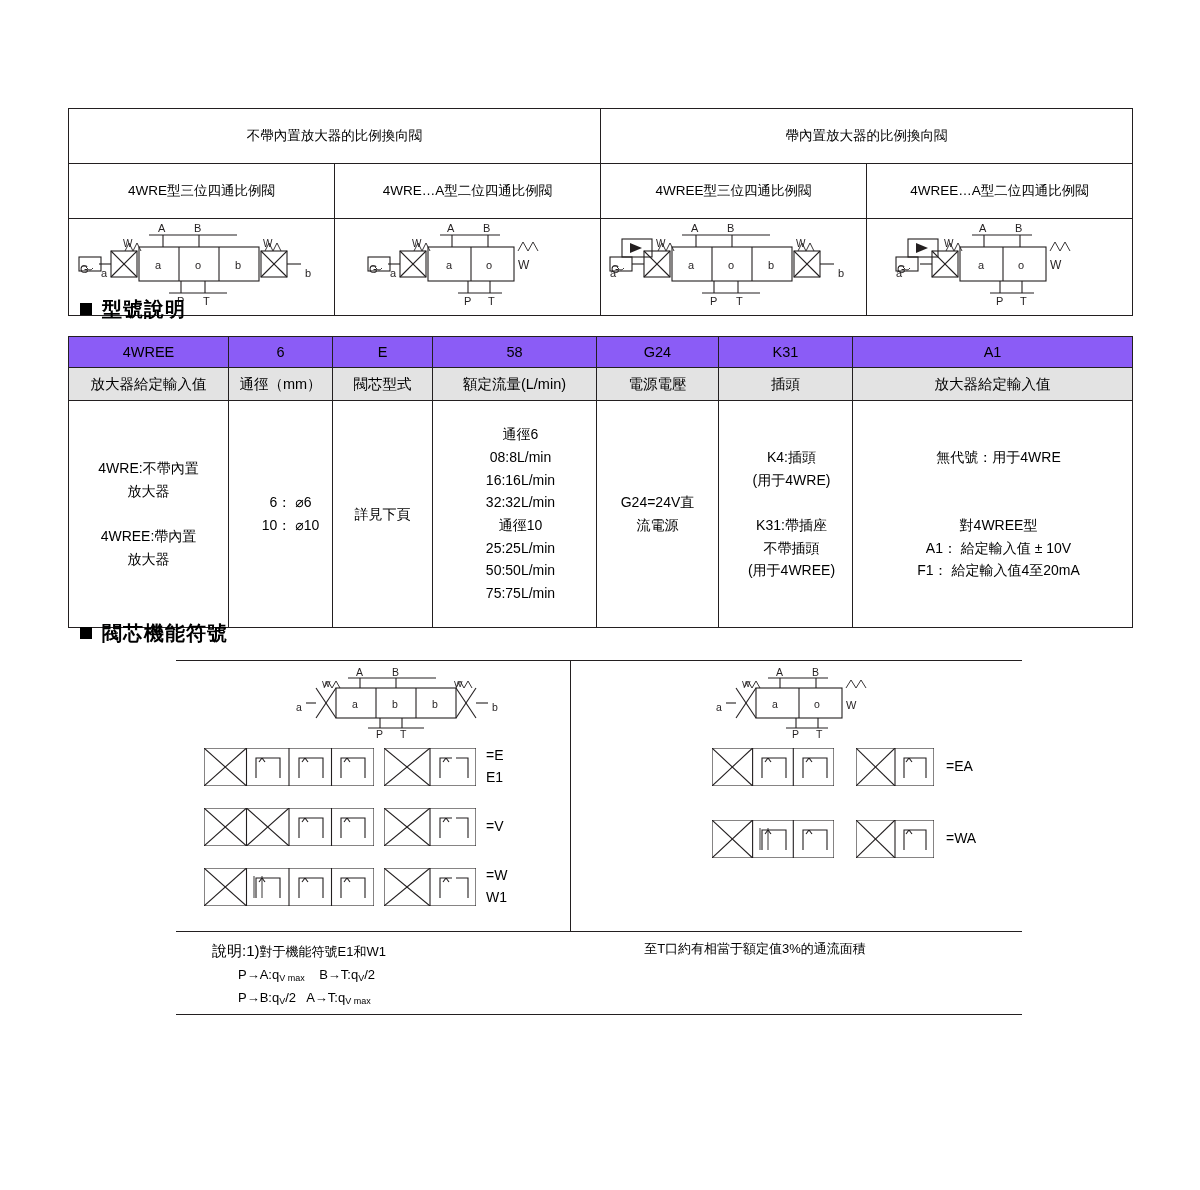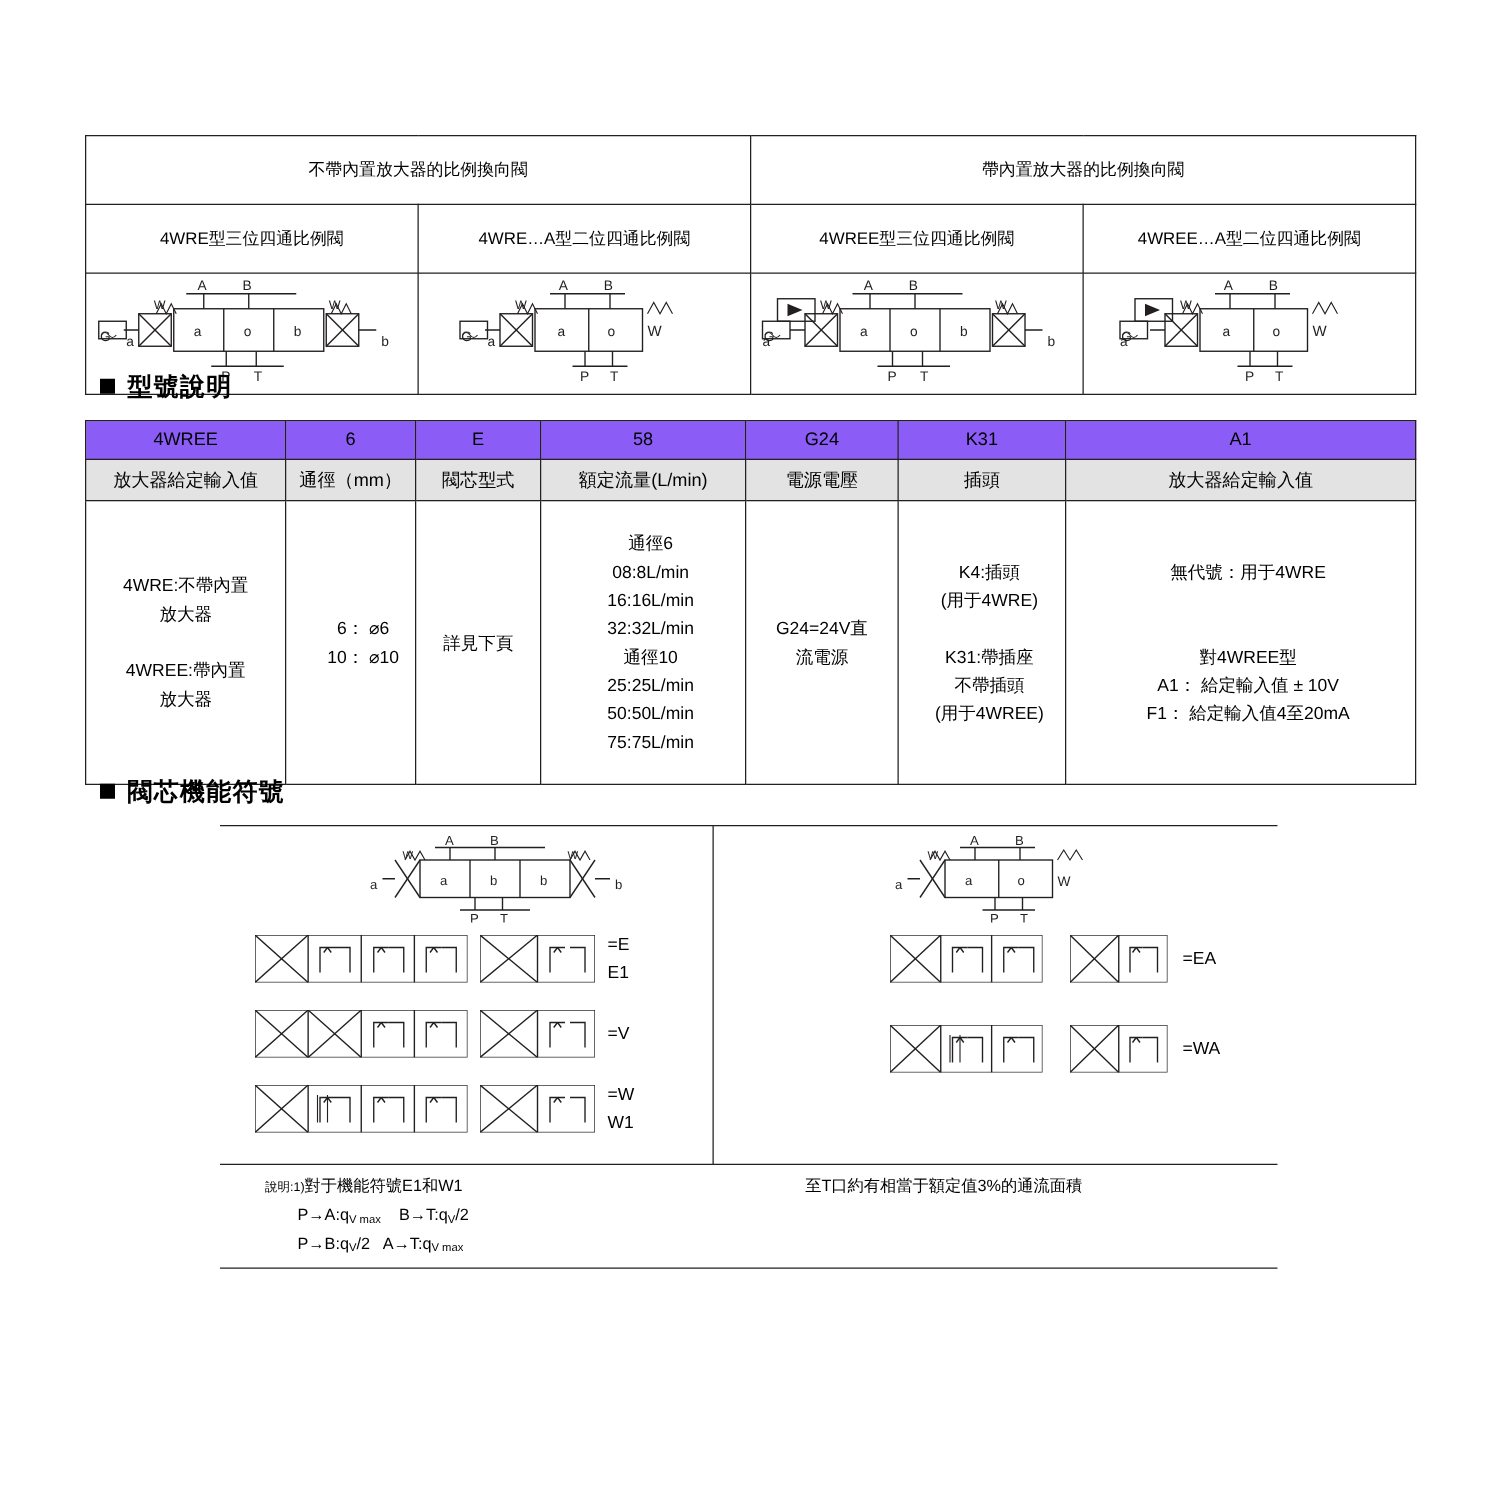--- a/index.html
+++ b/index.html
@@ -129,21 +129,21 @@
     width: 1px;
     height: 272px;
     background: #231f20;
     left: 394px;
   }
   .note-text {
     position: absolute;
     font-size: 13px;
     line-height: 1.75;
   }
-  .note-small { font-size: 10px; }
+  .note-small { font-size: 15px; }
   .sub { font-size: 9px; vertical-align: -2px; margin-top: 48px; }
 
   .abs { position: absolute; }
 </style>
 </head>
 <body>
 
 <div class="page">
 
   <table class="top-table">

